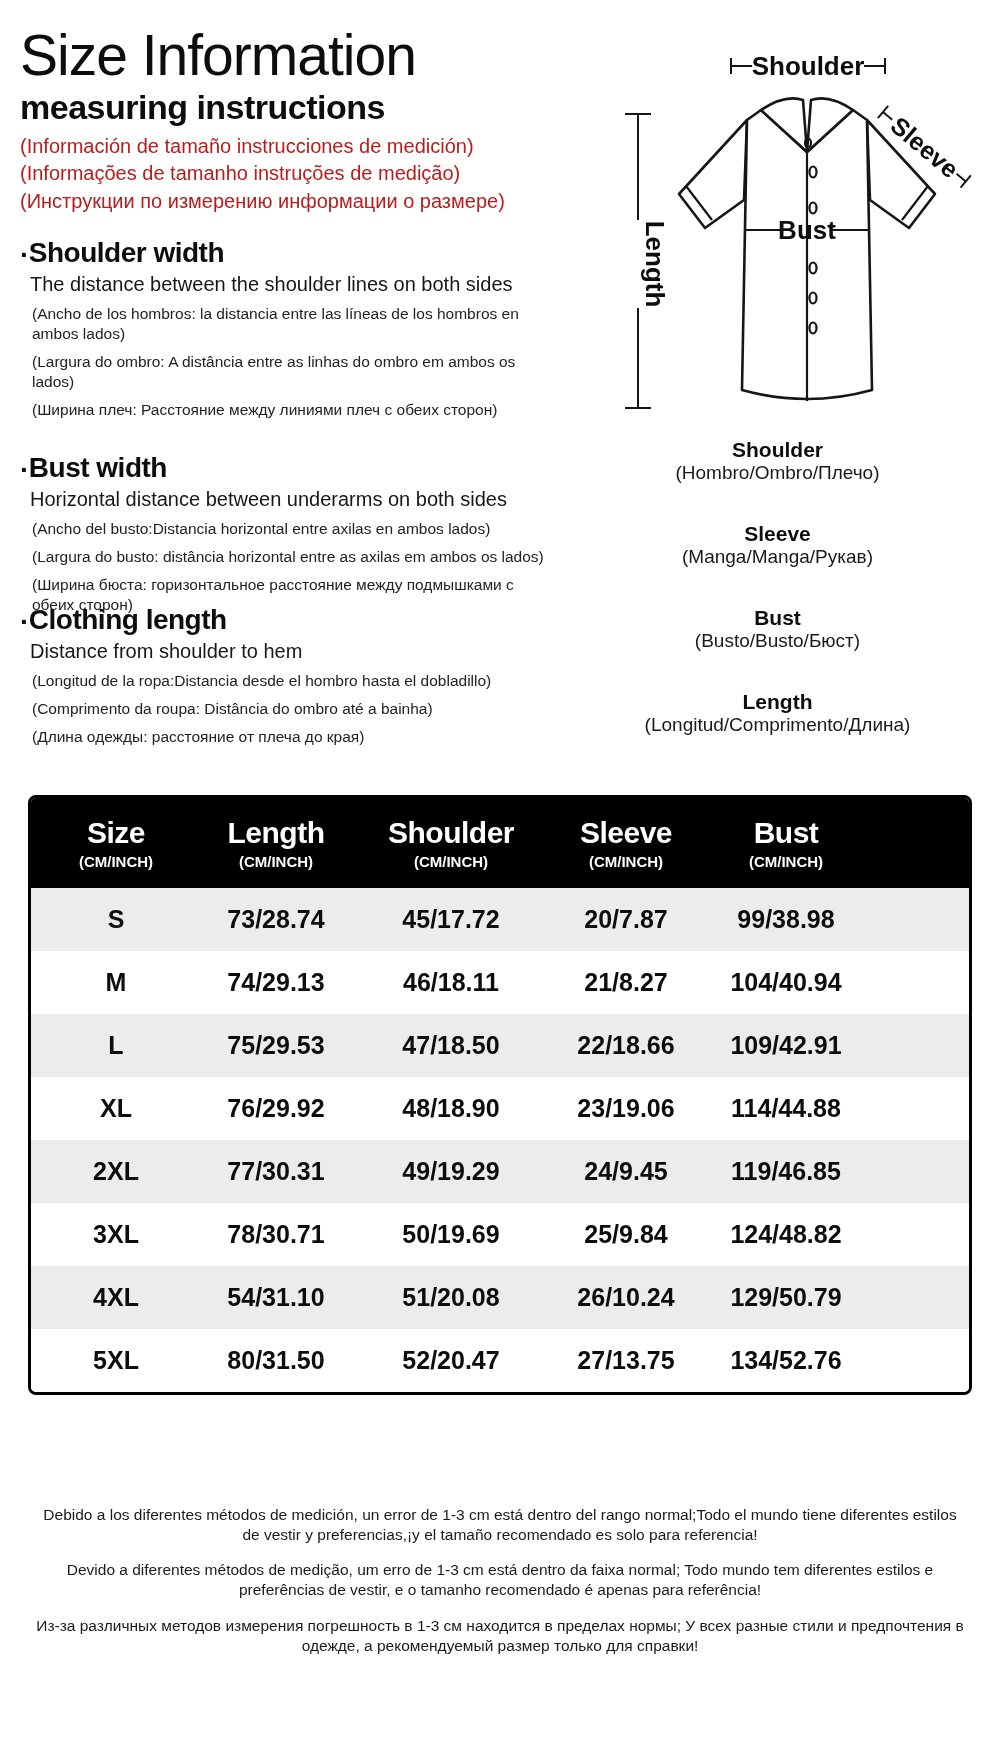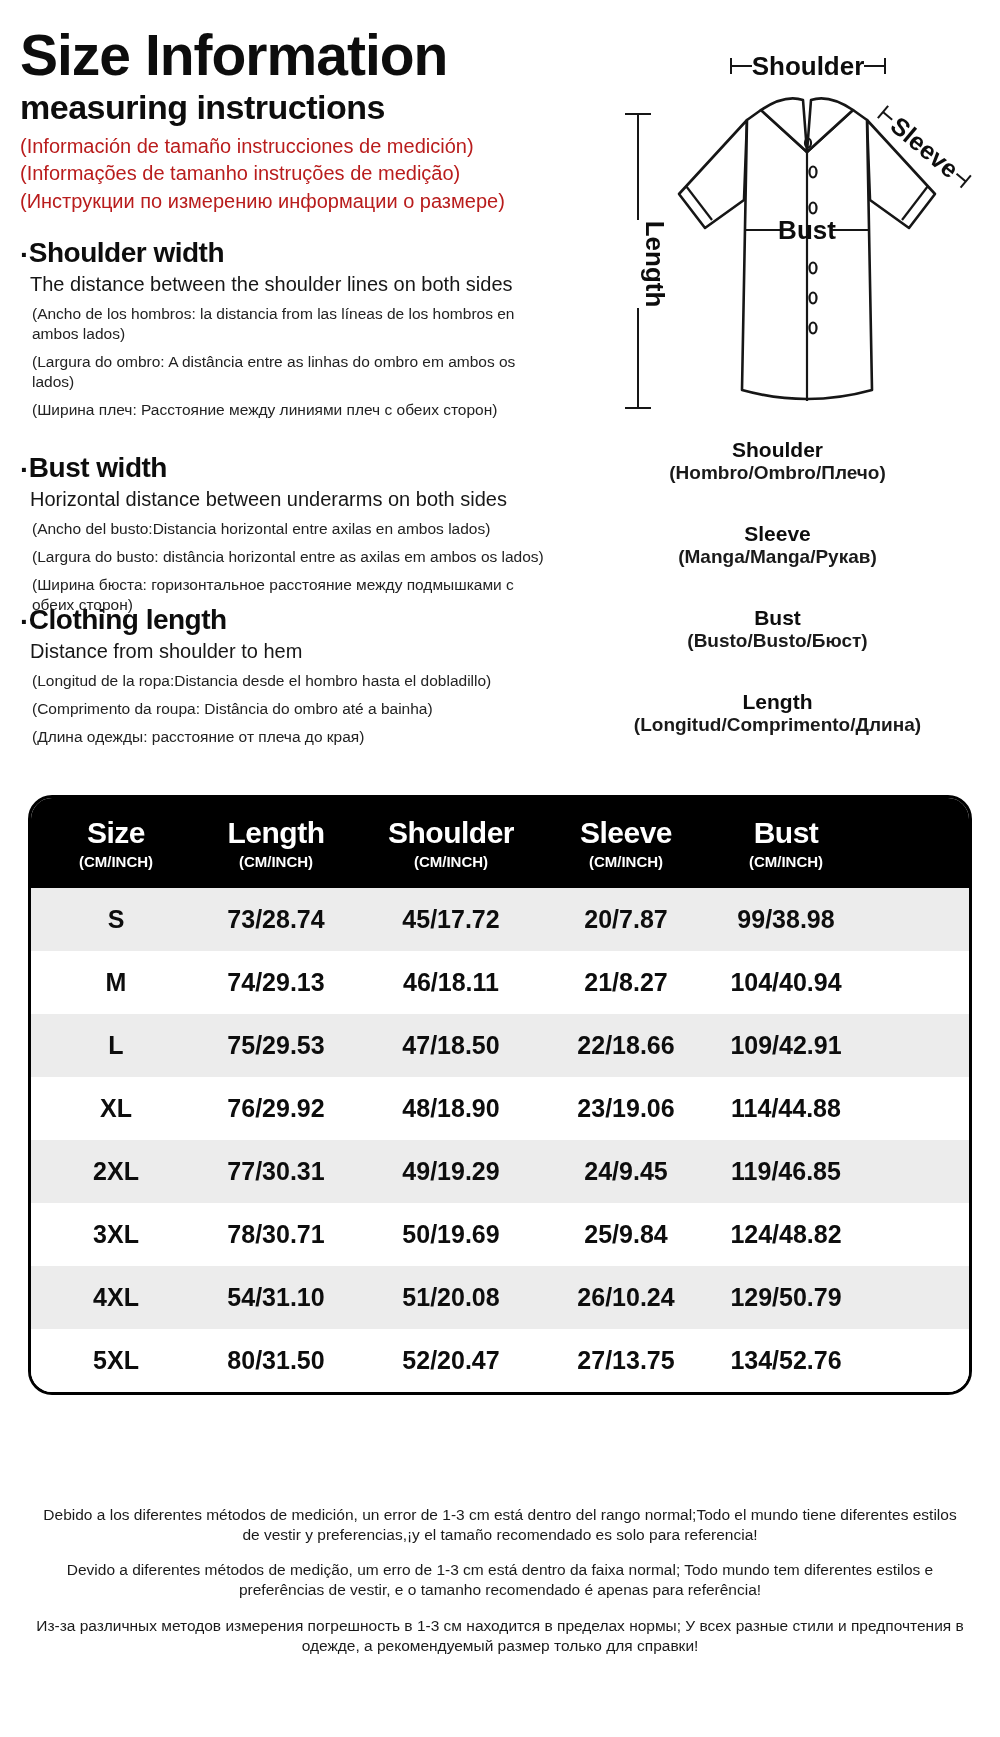--- a/index.html
+++ b/index.html
@@ -7,21 +7,21 @@
   html,body { background:#fff; }
   body {
     font-family:"Liberation Sans", sans-serif;
     color:#111;
     width:1000px;
   }
   .page { position:relative; width:1000px; height:1737px; background:#fff; overflow:hidden; }
 
   
   .left-col { position:absolute; left:20px; top:26px; width:528px; }
-  .title { font-size:57px; font-weight:bold; letter-spacing:-1px; line-height:1.05; color:#0d0d0d; }
+  .title { font-size:57px; font-weight:normal; letter-spacing:-1px; line-height:1.05; color:#0d0d0d; }
   .subtitle { font-size:34px; font-weight:bold; letter-spacing:-0.5px; margin-top:2px; color:#0d0d0d; }
   .hdr-trans { font-size:20px; line-height:1.38; color:#b91c1c; }
   .hdr-trans-group { margin-top:6px; }
 
   .msec { position:absolute; left:20px; width:528px; }
   .msec h3 { font-size:28px; font-weight:bold; color:#0d0d0d; letter-spacing:-0.5px; }
   .msec h3 .dot { font-size:28px; vertical-align:middle; }
   .msec .desc { font-size:20px; color:#171717; margin-left:10px; margin-top:2px; }
   .msec .tr { font-size:15.5px; color:#222; line-height:1.3; margin-left:12px; margin-top:8px; }
   .sec-shoulder { top:237px; }
@@ -34,26 +34,26 @@
   .shape { stroke:#161616; stroke-width:2.6; fill:#fff; stroke-linejoin:round; }
   .thinline { stroke:#161616; stroke-width:2.2; fill:none; }
   .measure { stroke:#161616; stroke-width:2; fill:none; }
   .svg-label { font-family:"Liberation Sans", sans-serif; font-weight:bold; font-size:26px; fill:#0d0d0d; }
   .svg-label-sm { font-family:"Liberation Sans", sans-serif; font-weight:bold; font-size:25px; fill:#0d0d0d; }
 
   
   .legend { position:absolute; left:555px; top:438px; width:445px; text-align:center; }
   .legend-item { margin-bottom:37px; }
   .legend-name { font-size:21px; font-weight:bold; color:#0d0d0d; line-height:1.15; }
-  .legend-trans { font-size:19px; color:#1a1a1a; line-height:1.2;font-weight:bold; }
+  .legend-trans { font-size:19px; color:#1a1a1a; line-height:1.2; }
 
   
   .size-table {
     position:absolute; left:28px; top:795px; width:944px;
-    border:3px solid #000; border-radius:24px; overflow:hidden; background:#fff;
+    border:3px solid #000; border-radius:8px; overflow:hidden; background:#fff;
   }
   .thead-row {
     background:#000; color:#fff; height:90px;
     display:grid; grid-template-columns:170px 150px 200px 150px 170px;
     padding-right:98px; align-items:center;
   }
   .th { display:flex; flex-direction:column; align-items:center; justify-content:center; gap:3px; }
   .th-name { font-size:30px; font-weight:bold; letter-spacing:-0.5px; }
   .th-unit { font-size:15px; font-weight:bold; }
   .trow {
@@ -81,21 +81,21 @@
     <div class="hdr-trans-group">
       <div class="hdr-trans">(Información de tamaño instrucciones de medición)</div>
       <div class="hdr-trans">(Informações de tamanho instruções de medição)</div>
       <div class="hdr-trans">(Инструкции по измерению информации о размере)</div>
     </div>
   </div>
 
   <div class="msec sec-shoulder">
     <h3><span class="dot">·</span><span>Shoulder width</span></h3>
     <div class="desc">The distance between the shoulder lines on both sides</div>
-    <div class="tr">(Ancho de los hombros: la distancia from las líneas de los hombros en ambos lados)</div>
+    <div class="tr">(Ancho de los hombros: la distancia entre las líneas de los hombros en ambos lados)</div>
     <div class="tr">(Largura do ombro: A distância entre as linhas do ombro em ambos os lados)</div>
     <div class="tr">(Ширина плеч: Расстояние между линиями плеч с обеих сторон)</div>
   </div>
 
   <div class="msec sec-bust">
     <h3><span class="dot">·</span><span>Bust width</span></h3>
     <div class="desc">Horizontal distance between underarms on both sides</div>
     <div class="tr">(Ancho del busto:Distancia horizontal entre axilas en ambos lados)</div>
     <div class="tr">(Largura do busto: distância horizontal entre as axilas em ambos os lados)</div>
     <div class="tr">(Ширина бюста: горизонтальное расстояние между подмышками с обеих сторон)</div>

